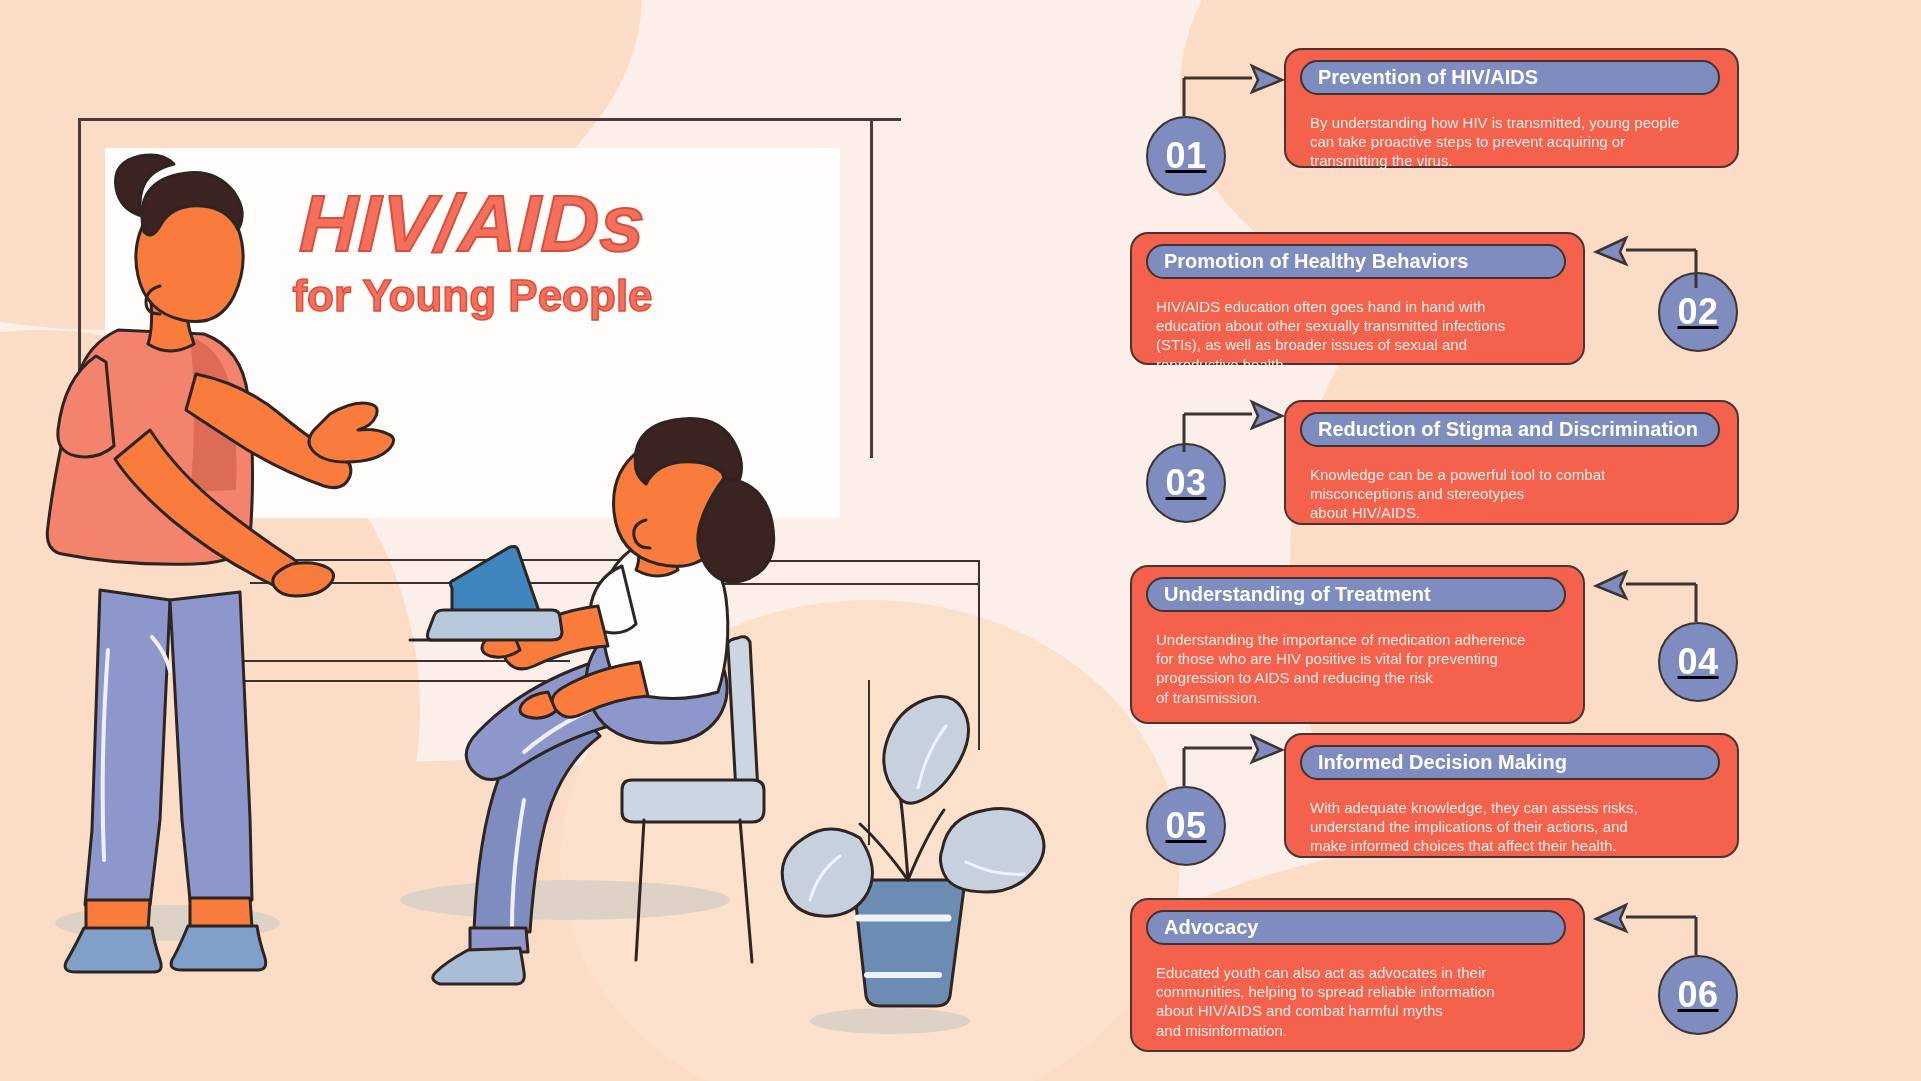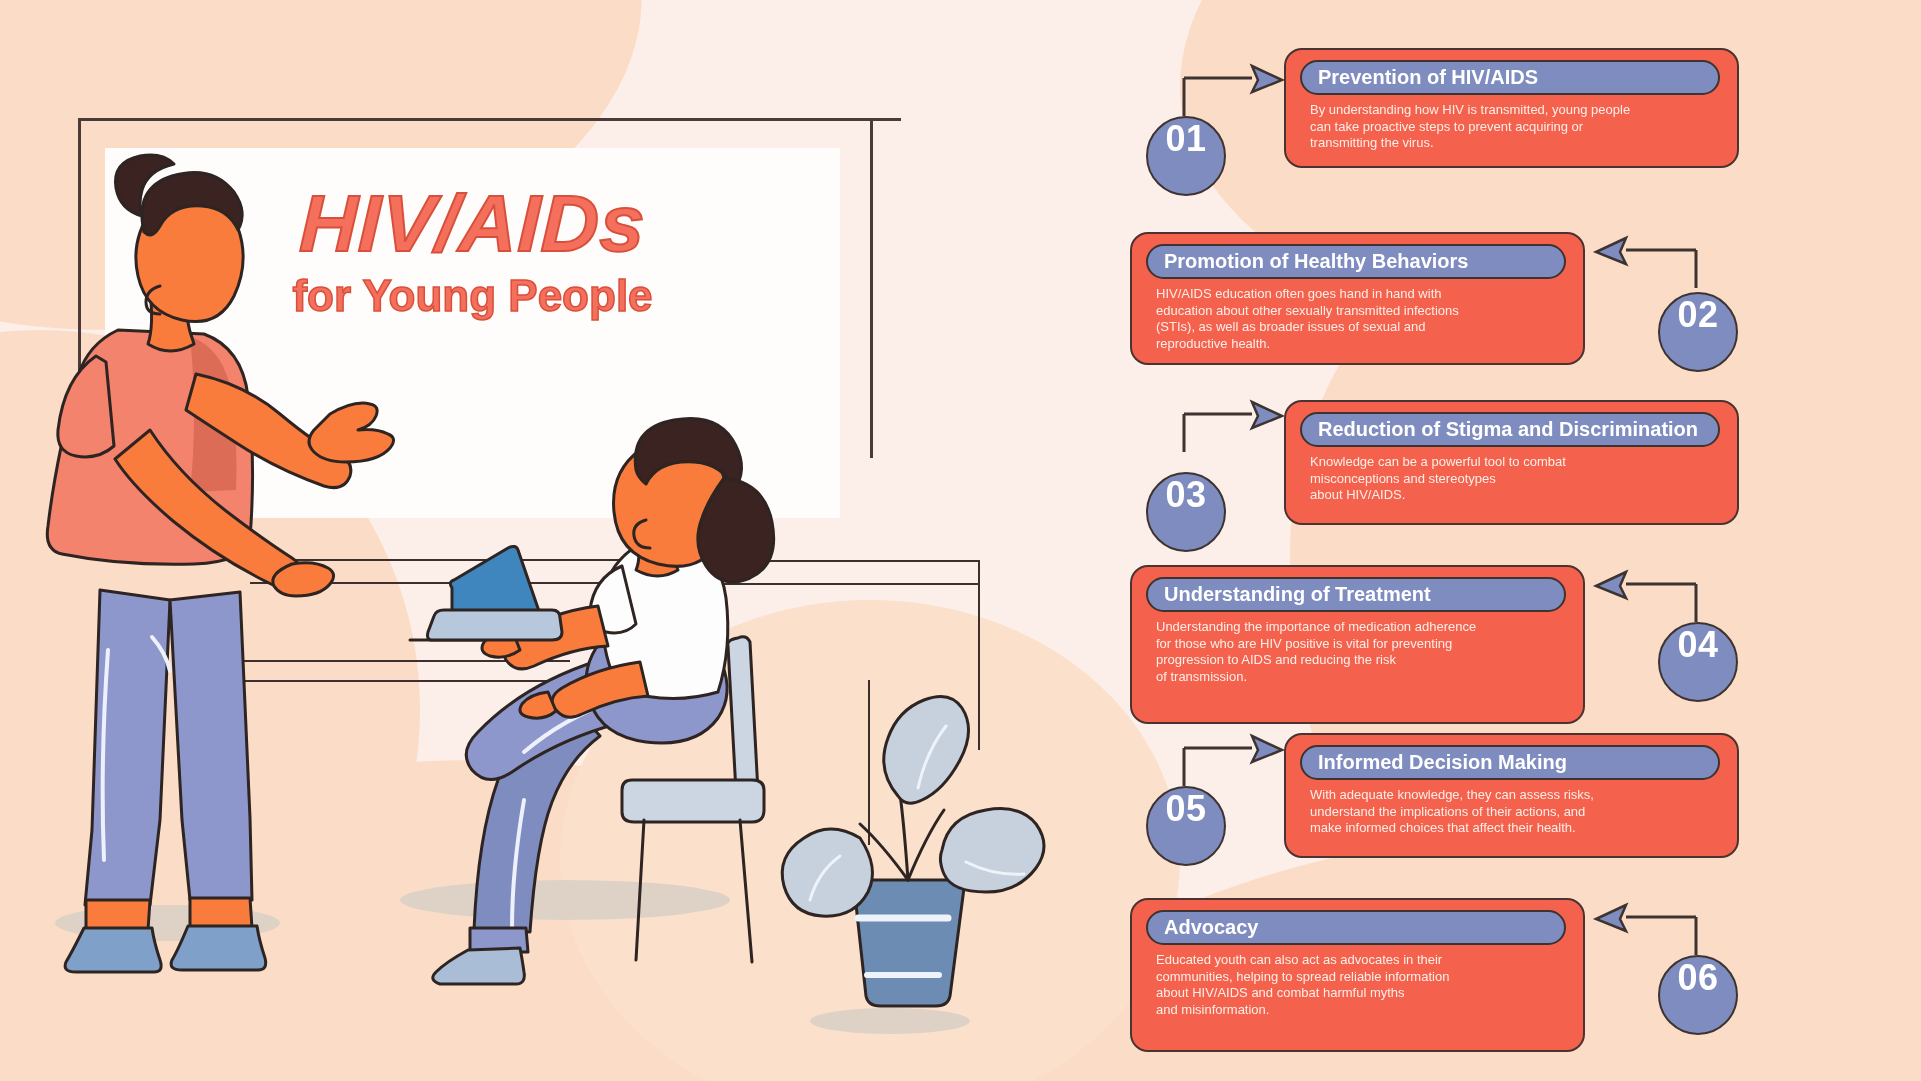--- a/index.html
+++ b/index.html
@@ -67,27 +67,27 @@
     position:absolute;background:#f4614c;
     border:2.5px solid #4a3331;border-radius:18px;
     box-sizing:border-box;padding:10px 14px 14px 14px;
   }
   .pill{
     background:#7f8cc0;border:2.5px solid #3d3330;border-radius:24px;
     padding:4px 16px;display:inline-block;box-sizing:border-box;
   }
   .pill-txt{color:#ffffff;font-size:20px;font-weight:600;white-space:nowrap;}
   .body-txt{
-    color:#fdeee8;font-size:13px;line-height:1.28;
-    margin-top:7px;padding-left:10px;white-space:pre-line;
+    color:#fdeee8;font-size:15px;line-height:1.28;
+    margin-top:18px;padding-left:10px;white-space:pre-line;
   }
   .badge{
     position:absolute;width:76px;height:76px;border-radius:50%;
     background:#7f8cc0;border:2.5px solid #3d3330;
-    display:flex;align-items:flex-start;justify-content:center;
+    display:flex;align-items:center;justify-content:center;text-decoration:underline;
   }
   .badge span{color:#fff;font-size:36px;font-weight:bold;letter-spacing:0.5px;}
   .conn{position:absolute;}
   .conn line,.conn polygon{}
 
   
   svg.art{position:absolute;left:0;top:0;width:1060px;height:1081px;overflow:visible;}
 </style>
 </head>
 <body>
@@ -249,40 +249,40 @@
     <div class="row" style="top:0;">
       <div class="card" style="left:0px;top:232px;width:455px;height:133px;">
         <div class="pill" style="width:420px;">
           <div class="pill-txt">Promotion of Healthy Behaviors</div>
         </div>
         <div class="body-txt">HIV/AIDS education often goes hand in hand with
 education about other sexually transmitted infections
 (STIs), as well as broader issues of sexual and
 reproductive health.</div>
       </div>
-      <div class="badge" style="left:528px;top:292px;">
+      <div class="badge" style="left:528px;top:272px;">
         <span>02</span>
       </div>
       <svg class="conn" style="left:0;top:0;width:791px;height:400px;overflow:visible;">
         <line x1="566" y1="288" x2="566" y2="250" stroke="#3d3330" stroke-width="3"></line>
         <line x1="566" y1="250" x2="496" y2="250" stroke="#3d3330" stroke-width="3"></line>
         <polygon points="496,238 466,252 496,264 490,252" fill="#7f8cc0" stroke="#3d3330" stroke-width="2.5"></polygon>
       </svg>
     </div>
 
     <div class="row" style="top:0;">
       <div class="card" style="left:154px;top:400px;width:455px;height:125px;">
         <div class="pill" style="width:420px;">
           <div class="pill-txt">Reduction of Stigma and Discrimination</div>
         </div>
         <div class="body-txt">Knowledge can be a powerful tool to combat
 misconceptions and stereotypes
 about HIV/AIDS.</div>
       </div>
-      <div class="badge" style="left:16px;top:472px;">
+      <div class="badge" style="left:16px;top:443px;">
         <span>03</span>
       </div>
       <svg class="conn" style="left:0;top:0;width:300px;height:560px;overflow:visible;">
         <line x1="54" y1="452" x2="54" y2="414" stroke="#3d3330" stroke-width="3"></line>
         <line x1="54" y1="414" x2="122" y2="414" stroke="#3d3330" stroke-width="3"></line>
         <polygon points="122,402 152,416 122,428 128,416" fill="#7f8cc0" stroke="#3d3330" stroke-width="2.5"></polygon>
       </svg>
     </div>
 
     <div class="row" style="top:0;">

